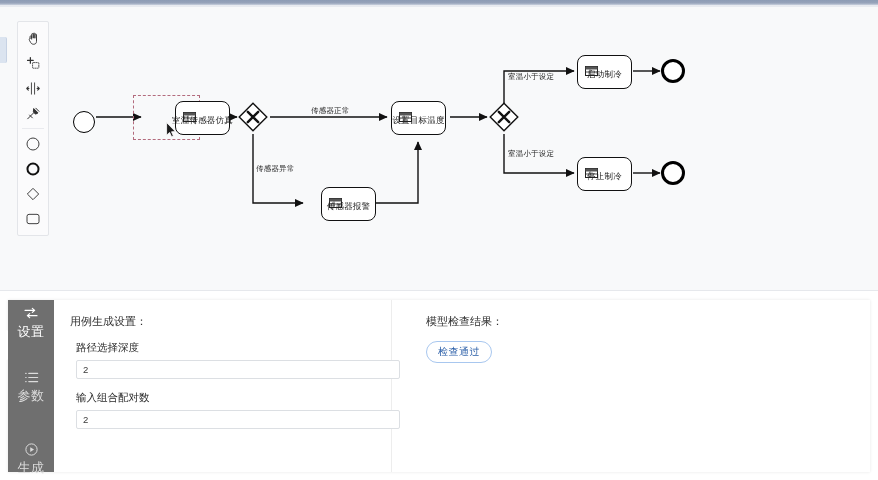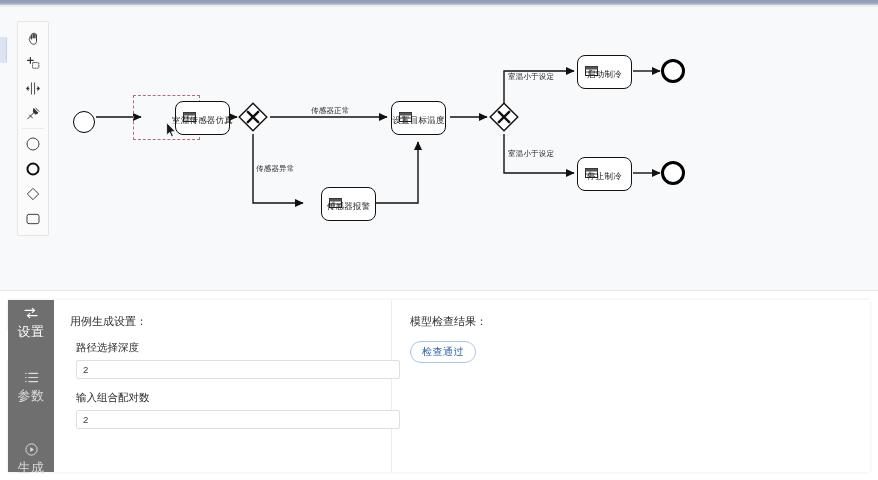--- a/index.html
+++ b/index.html
@@ -196,20 +196,21 @@
     background: #ffffff;
     border-radius: 2px;
   }
   #sidebar-spacer-1 { height: 18px; }
   #sidebar-spacer-2 { height: 26px; }
 
   #panel-content {
     flex: 1;
     display: flex;
     position: relative;
+    gap: 16px;
   }
   #settings-pane {
     width: 338px;
     padding: 14px 0 0 16px;
     box-sizing: border-box;
     border-right: 1px solid #ededed;
     position: relative;
   }
   #check-pane {
     flex: 1;

